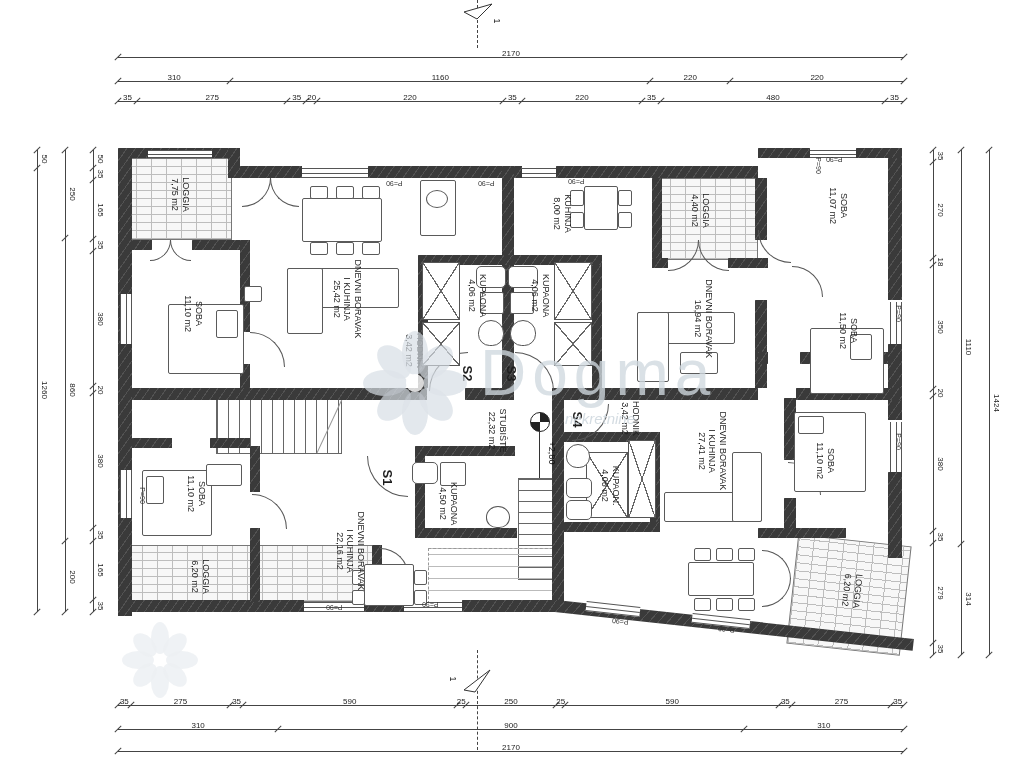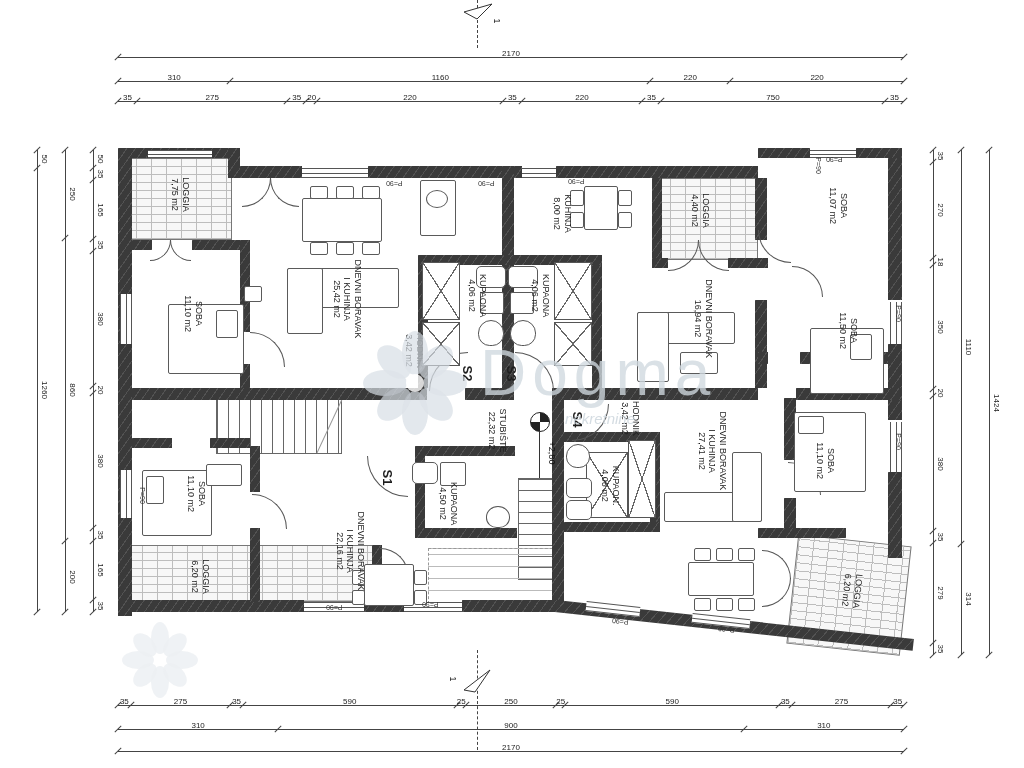--- a/index.html
+++ b/index.html
@@ -387,21 +387,21 @@
       <span class="seg" style="flex-grow: 35;">
         <i class="lab">35</i>
       </span>
       <span class="seg" style="flex-grow: 220;">
         <i class="lab">220</i>
       </span>
       <span class="seg" style="flex-grow: 35;">
         <i class="lab">35</i>
       </span>
       <span class="seg" style="flex-grow: 410;">
-        <i class="lab">750</i>
+        <i class="lab">480</i>
       </span>
       <span class="seg" style="flex-grow: 35;">
         <i class="lab">35</i>
       </span>
     </div>
   <div class="dim dim-h" style="left:118px;top:698px;width:786px;height:14px">
       <span class="seg" style="flex-grow: 35;">
         <i class="lab">35</i>
       </span>
       <span class="seg" style="flex-grow: 275;">

